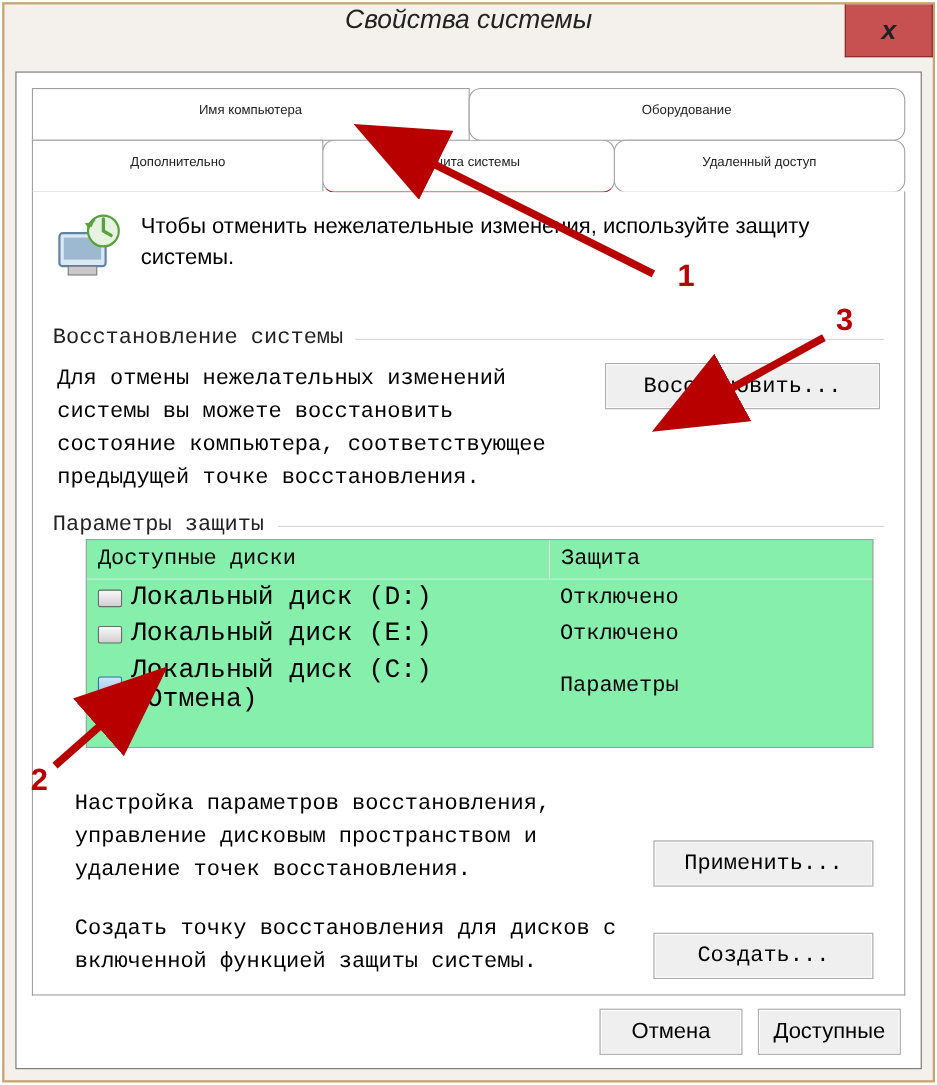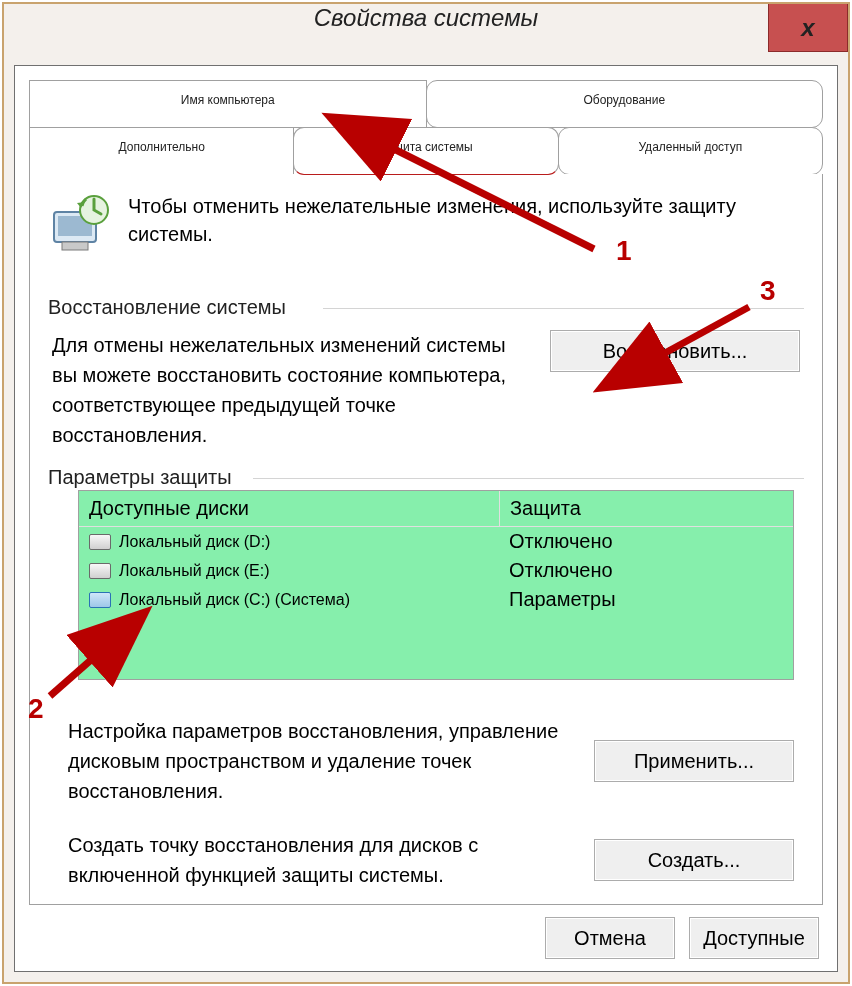--- a/index.html
+++ b/index.html
@@ -109,20 +109,21 @@
     align-items: flex-start;
   }
   .intro-text { font-size: 20px; line-height: 28px; }
   .intro-icon { width: 64px; height: 64px; flex: 0 0 64px; }
 
   
   .group {
     margin-top: 30px;
     position: relative;
     padding-top: 8px;
+    font-family: Liberation Mono, monospace;
   }
   .group-legend {
     position: absolute;
     top: -6px;
     left: 0;
     background: #fff;
     font-size: 20px;
     color: #222;
     padding-right: 8px;
   }
@@ -177,39 +178,39 @@
   .col-b { flex: 1; }
   .disk-row {
     display: flex;
     align-items: center;
   }
   .disk-row .col-a {
     display: flex;
     align-items: center;
     gap: 8px;
     padding: 3px 10px 3px 10px;
-    font-size: 16px;
+    font-size: 24px;
   }
   .disk-row .col-b { padding: 3px 10px; font-size: 20px; }
   .disk-icon {
     width: 20px; height: 14px;
     border: 1px solid #6a6a6a;
     background: linear-gradient(#f8f8f8, #d0d0d0);
     border-radius: 2px;
     flex: 0 0 20px;
   }
   .disk-icon.sys {
     border-color: #2a72b5;
     background: linear-gradient(#cfe6f9, #9ec7e8);
   }
 
   .sec-row {
     display: flex;
     gap: 17px;
-    align-items: center;
+    align-items: flex-end;
     padding: 8px 10px 0 20px;
   }
   .sec-row .txt { flex: 1; font-size: 20px; line-height: 30px; }
   .sec-row button.win { flex: 0 0 200px; min-width: 200px; }
 
   .dialog-buttons {
     display: flex;
     justify-content: flex-end;
     gap: 14px;
     padding: 12px 4px 2px 4px;
@@ -303,21 +304,21 @@
               <div class="disk-row">
                 <div class="col-a">
                   <div class="disk-icon"></div>
                   <span>Локальный диск (E:)</span>
                 </div>
                 <div class="col-b">Отключено</div>
               </div>
               <div class="disk-row">
                 <div class="col-a">
                   <div class="disk-icon sys"></div>
-                  <span>Локальный диск (C:) (Система)</span>
+                  <span>Локальный диск (C:) (Отмена)</span>
                 </div>
                 <div class="col-b">Параметры</div>
               </div>
             </div>
         </div>
 
         <div class="sec-row" style="margin-top:28px;">
           <div class="txt">Настройка параметров восстановления, управление дисковым пространством и удаление точек восстановления.</div>
           <button class="win"><span>Применить...</span></button>
         </div>

